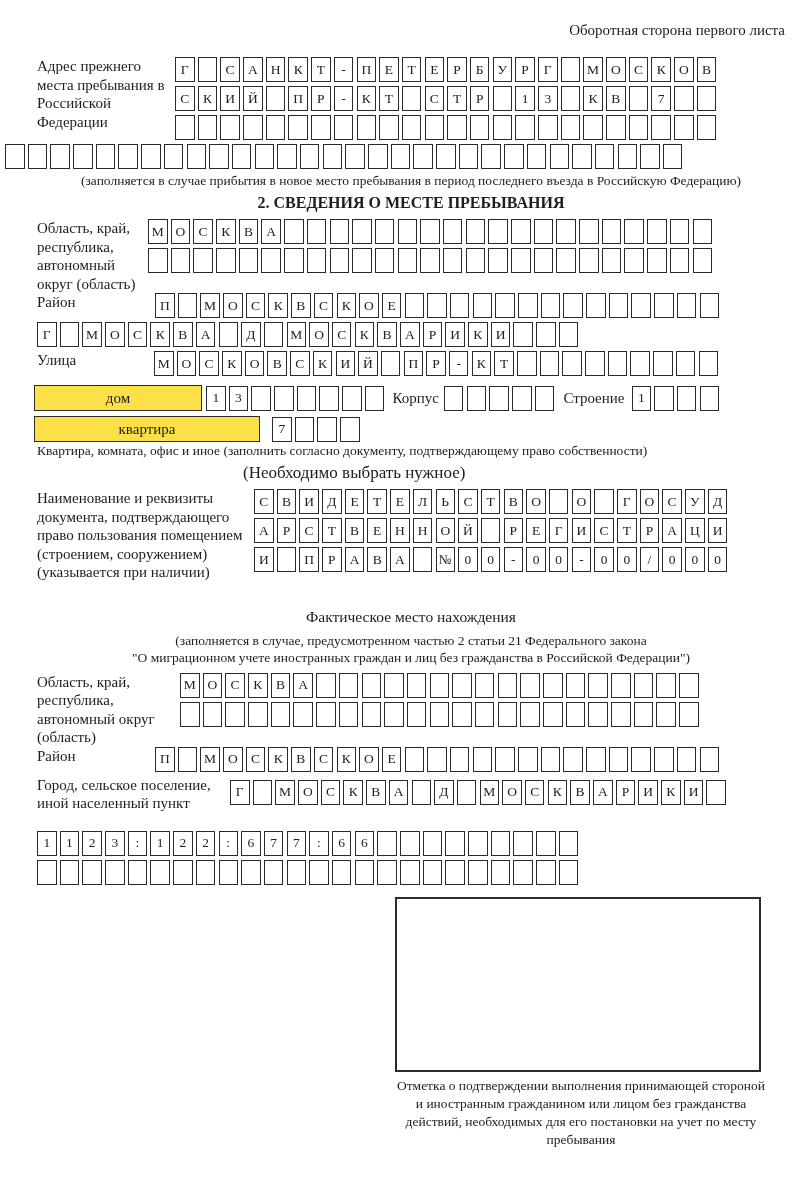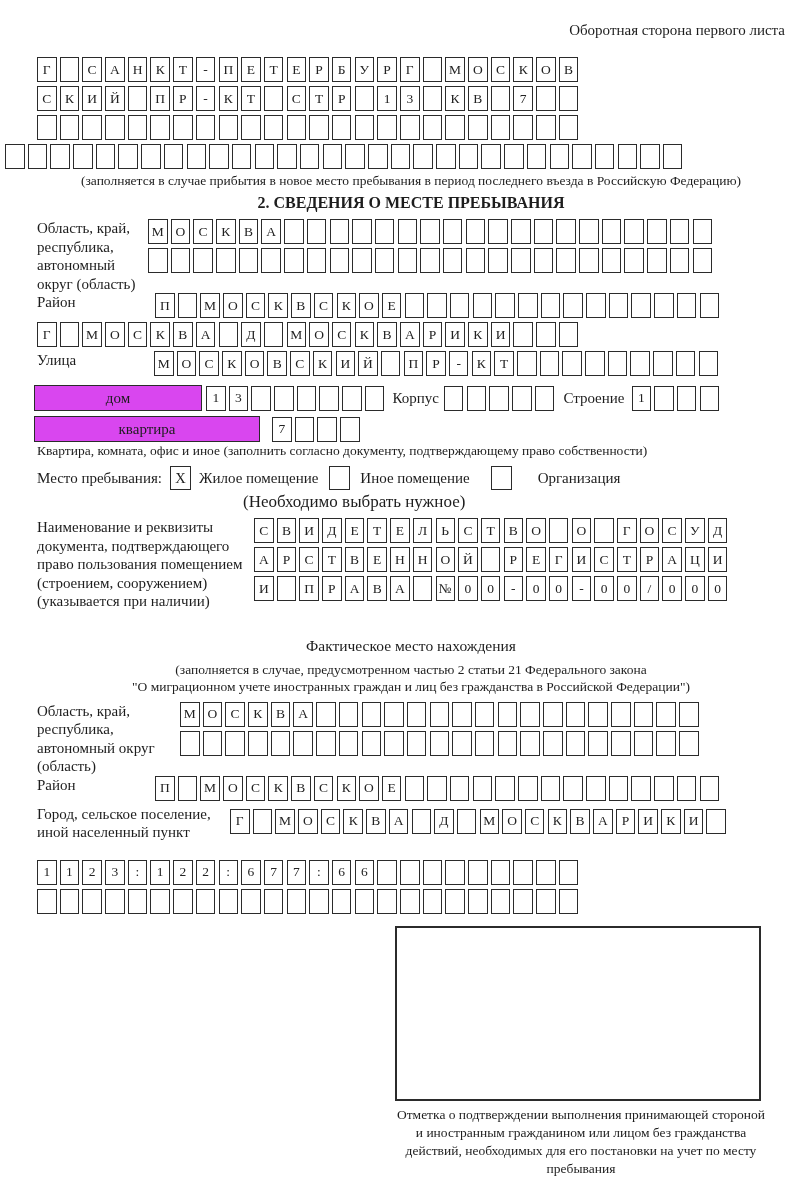--- a/index.html
+++ b/index.html
@@ -36,21 +36,21 @@
   .caption-c { text-align: center; font-size: 13.5px; margin: 1px 0 2px -10px; }
   .caption-l { font-size: 13.5px; margin: 1px 0 4px 0; }
 
   .h-sec { text-align: center; font-size: 16px; font-weight: bold; margin: 5px 0 7px -10px; }
 
   .vcenter { align-items: center; }
 
   
   .inline-row { display: flex; align-items: center; margin: 5px 0 1px 0; }
   .widebox {
-    height: 26px; border: 1.7px solid #2b2b2b; background:#d946ef;
+    height: 26px; border: 1.7px solid #2b2b2b; background:#fde047;
     display: flex; align-items: center; justify-content: center;
     font-size: 15px; flex: 0 0 auto;
   }
   .wb-house { width: 168px; margin-right: 4px; }
   .wb-flat  { width: 226px; margin-right: 12px; }
   .inline-lab { font-size: 15px; flex: 0 0 auto; }
 
   
   .chk-row { display: flex; align-items: center; margin-top: 7px; font-size: 15px; }
   .chk {
@@ -73,20 +73,21 @@
   .stamp-caption { margin-top: 5px; text-align: center; font-size: 13.5px; line-height: 18px; width: 372px; }
 </style>
 </head>
 <body>
 
 <div class="sheet">
 
   <div class="page-note">Оборотная сторона первого листа</div>
 
   <div class="frow blockA">
+    <div class="flabel w138">Адрес прежнего места пребывания в Российской Федерации</div>
     <div class="ccol">
       <div class="crow">
           <div class="cell">Г</div>
           <div class="cell"></div>
           <div class="cell">С</div>
           <div class="cell">А</div>
           <div class="cell">Н</div>
           <div class="cell">К</div>
           <div class="cell">Т</div>
           <div class="cell">-</div>
@@ -381,29 +382,20 @@
     <div class="widebox wb-flat">квартира</div>
     <div class="crow" style="margin-bottom:0;">
         <div class="cell">7</div>
         <div class="cell"></div>
         <div class="cell"></div>
         <div class="cell"></div>
       </div>
   </div>
   <div class="caption-l">Квартира, комната, офис и иное (заполнить согласно документу, подтверждающему право собственности)</div>
 
-  <div class="chk-row">
-    <span>Место пребывания:</span>
-    <span class="chk" style="margin-left:8px;">X</span>
-    <span style="margin-left:8px;">Жилое помещение</span>
-    <span class="chk" style="margin-left:11px;"></span>
-    <span style="margin-left:10px;">Иное помещение</span>
-    <span class="chk" style="margin-left:21px;"></span>
-    <span style="margin-left:26px;">Организация</span>
-  </div>
   <div class="hint">(Необходимо выбрать нужное)</div>
 
   <div class="frow doc-block">
     <div class="flabel w217">Наименование и реквизиты документа, подтверждающего право пользования помещением (строением, сооружением) (указывается при наличии)</div>
     <div class="ccol">
       <div class="crow">
           <div class="cell">С</div>
           <div class="cell">В</div>
           <div class="cell">И</div>
           <div class="cell">Д</div>

